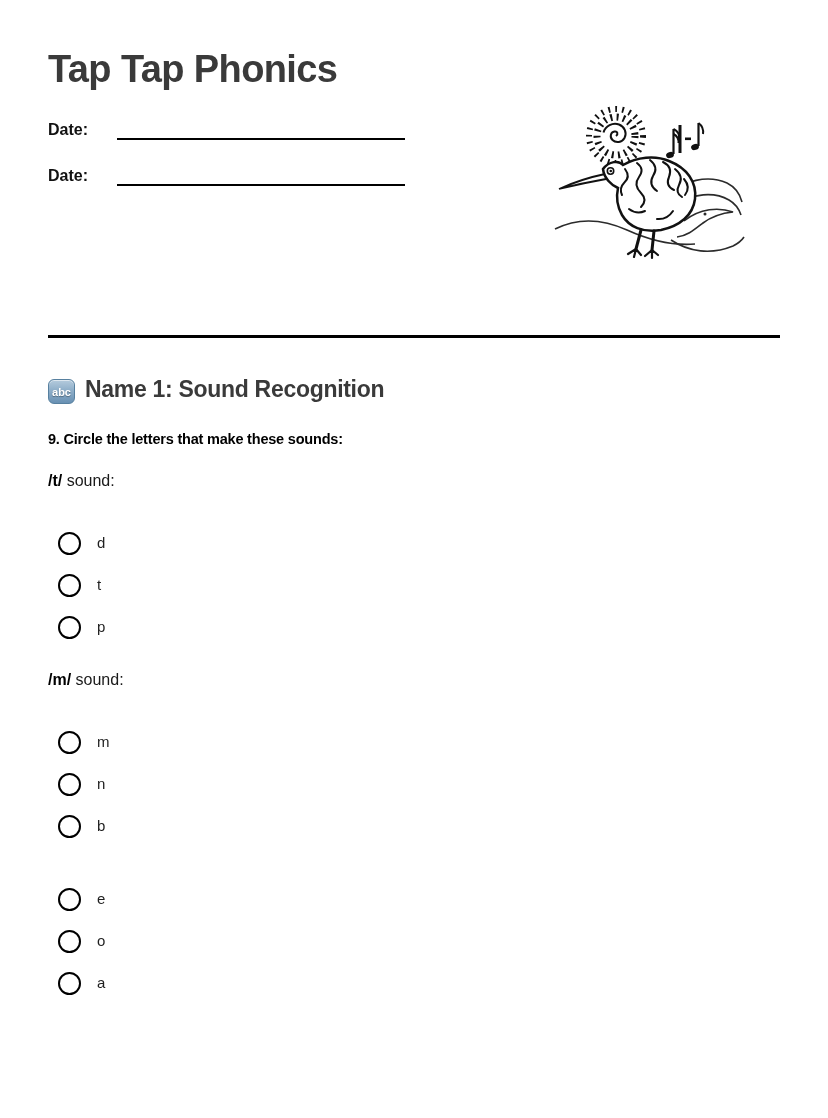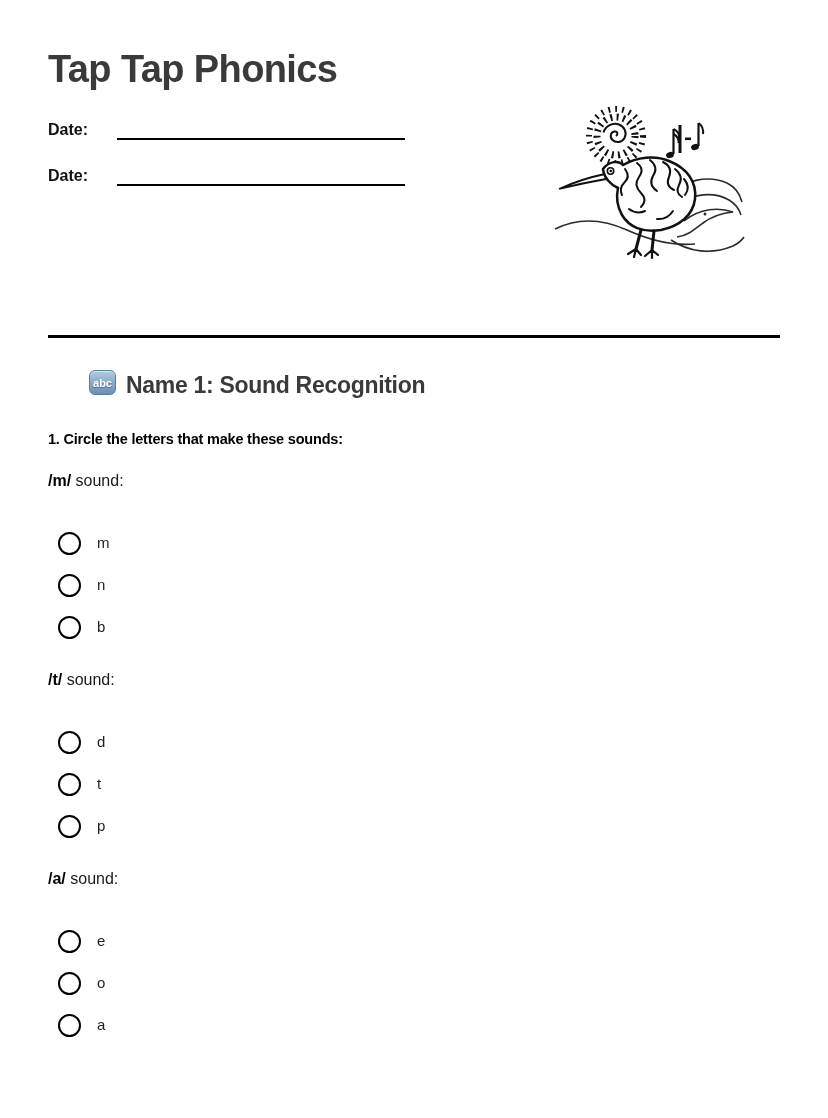--- a/index.html
+++ b/index.html
@@ -28,21 +28,21 @@
   .field-label { width: 69px; font-size: 16px; font-weight: 700; color: #111; line-height: 20px; }
   .field-line { width: 288px; height: 20px; border-bottom: 2px solid #000; }
 
   
   .kiwi-art { position: absolute; left: 553px; top: 103px; width: 192px; height: 168px; }
 
   
   .divider { border: none; border-top: 3px solid #000; margin: 149px 0 0 0; }
 
   
-  .section-heading { display: flex; align-items: flex-start; gap: 10px; margin-top: 32px; height: 34px; margin-left: 41px; }
+  .section-heading { display: flex; align-items: flex-end; gap: 10px; margin-top: 32px; height: 34px; }
   .abc-icon {
     width: 27px; height: 25px; flex: 0 0 27px;
     border-radius: 6px;
     background: linear-gradient(180deg, #b5cbdd 0%, #8fafc9 45%, #6890b3 100%);
     border: 1px solid #57809f;
     box-shadow: inset 0 1px 0 rgba(255,255,255,0.55);
     color: #ffffff; font-size: 11px; font-weight: 700;
     display: flex; align-items: center; justify-content: center;
     text-shadow: 0 1px 1px rgba(0,0,0,0.35);
   }
@@ -142,69 +142,68 @@
 
   <hr class="divider">
 
   <div class="section-heading">
     <span class="abc-icon">
       <span>abc</span>
     </span>
     <h2 class="section-title">Name 1: Sound Recognition</h2>
   </div>
 
-  <p class="question">1. Circle the letters that make these sounds:</p>
+  <p class="question">9. Circle the letters that make these sounds:</p>
+
+  <div class="sound-group">
+    <p class="sound-label"><strong>/t/</strong><span> sound:</span></p>
+    <div class="options">
+      <div class="option-row">
+        <span class="radio"></span>
+        <span class="option-letter">d</span>
+      </div>
+      <div class="option-row">
+        <span class="radio"></span>
+        <span class="option-letter">t</span>
+      </div>
+      <div class="option-row">
+        <span class="radio"></span>
+        <span class="option-letter">p</span>
+      </div>
+    </div>
+  </div>
 
   <div class="sound-group">
     <p class="sound-label"><strong>/m/</strong><span> sound:</span></p>
     <div class="options">
       <div class="option-row">
         <span class="radio"></span>
         <span class="option-letter">m</span>
       </div>
       <div class="option-row">
         <span class="radio"></span>
         <span class="option-letter">n</span>
       </div>
       <div class="option-row">
         <span class="radio"></span>
         <span class="option-letter">b</span>
       </div>
     </div>
   </div>
 
   <div class="sound-group">
-    <p class="sound-label"><strong>/t/</strong><span> sound:</span></p>
     <div class="options">
       <div class="option-row">
         <span class="radio"></span>
-        <span class="option-letter">d</span>
-      </div>
-      <div class="option-row">
-        <span class="radio"></span>
-        <span class="option-letter">t</span>
-      </div>
-      <div class="option-row">
-        <span class="radio"></span>
-        <span class="option-letter">p</span>
+        <span class="option-letter">e</span>
+      </div>
+      <div class="option-row">
+        <span class="radio"></span>
+        <span class="option-letter">o</span>
+      </div>
+      <div class="option-row">
+        <span class="radio"></span>
+        <span class="option-letter">a</span>
       </div>
     </div>
   </div>
 
-  <div class="sound-group">
-    <p class="sound-label"><strong>/a/</strong><span> sound:</span></p>
-    <div class="options">
-      <div class="option-row">
-        <span class="radio"></span>
-        <span class="option-letter">e</span>
-      </div>
-      <div class="option-row">
-        <span class="radio"></span>
-        <span class="option-letter">o</span>
-      </div>
-      <div class="option-row">
-        <span class="radio"></span>
-        <span class="option-letter">a</span>
-      </div>
-    </div>
-  </div>
-
 </div>
 
 </body></html>

